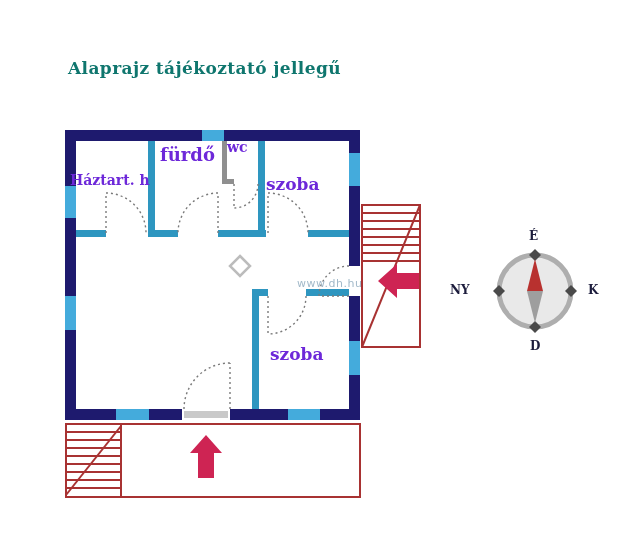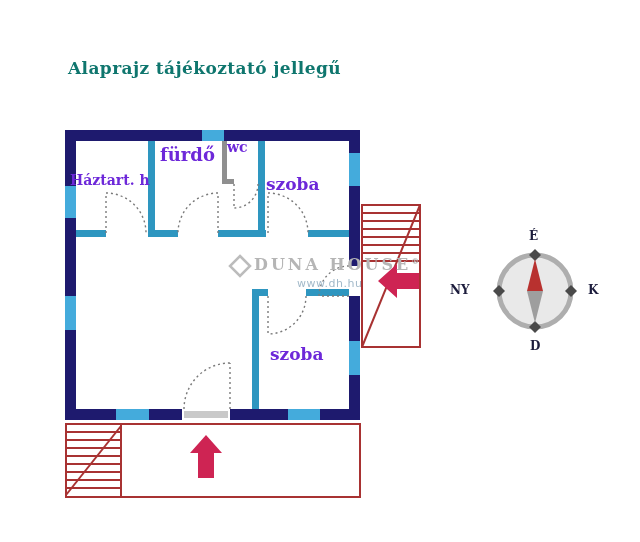--- a/index.html
+++ b/index.html
@@ -136,23 +136,20 @@
   </svg>
 
   <div class="lbl title">Alaprajz tájékoztató jellegű</div>
 
   <div class="lbl haztart">Háztart. h</div>
   <div class="lbl furdo">fürdő</div>
   <div class="lbl wc">wc</div>
   <div class="lbl szoba-felso">szoba</div>
   <div class="lbl szoba-also">szoba</div>
 
-  <div class="lbl brand">
-    <span>DUNA HOUSE</span><span class="reg">®</span>
-  </div>
   <div class="lbl url">www.dh.hu</div>
 
   <div class="lbl cmp cmp-n">É</div>
   <div class="lbl cmp cmp-e">K</div>
   <div class="lbl cmp cmp-s">D</div>
   <div class="lbl cmp cmp-w">NY</div>
 
 </div>
 
 </body></html>

